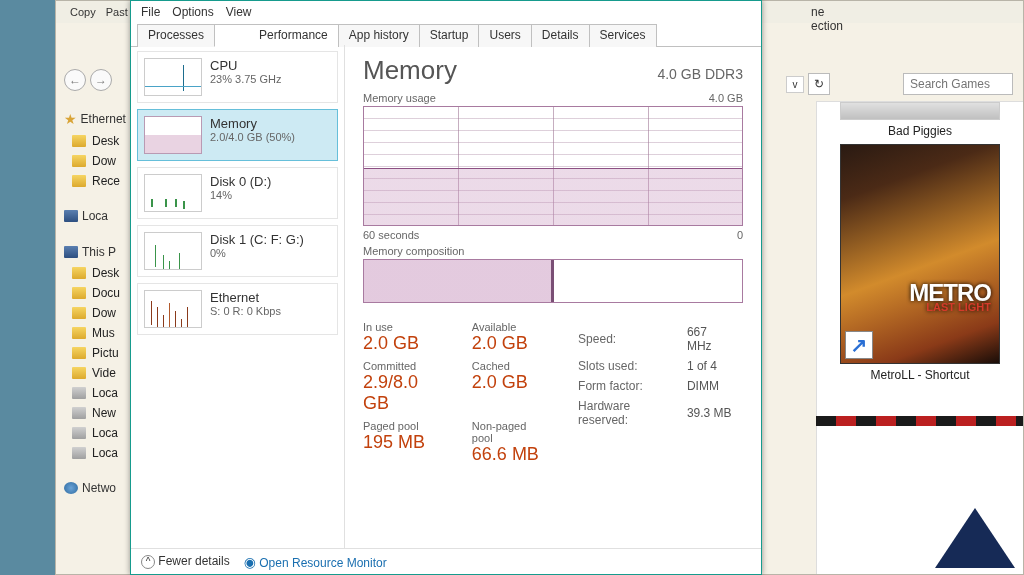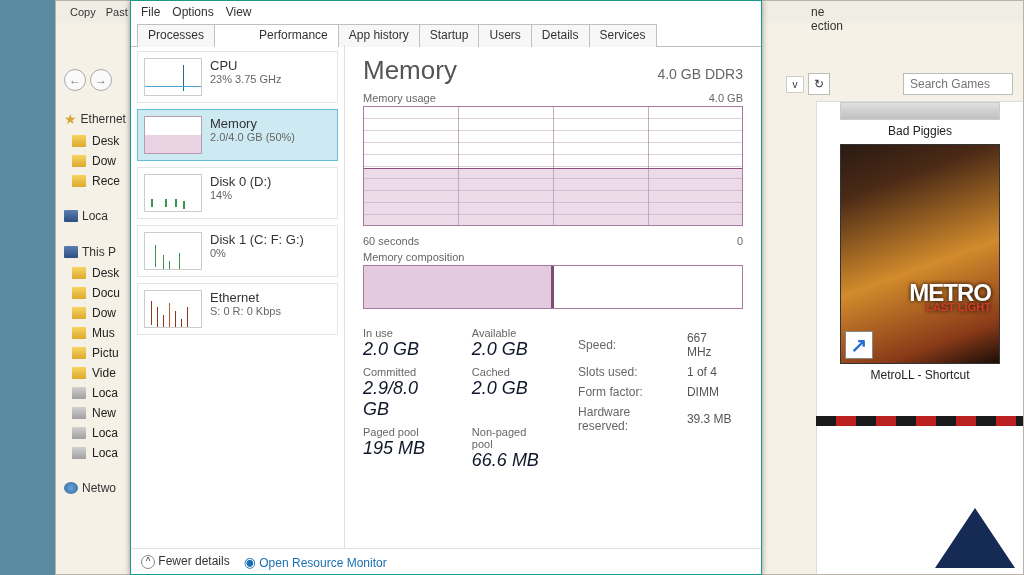--- a/index.html
+++ b/index.html
@@ -194,40 +194,40 @@
     border: 1px solid #a87aa0;
     margin-top: 2px;
     background:
       linear-gradient(to top, rgba(200,150,190,0.35) 48%, transparent 48%),
       repeating-linear-gradient(to right, transparent 0 94px, rgba(160,120,150,0.6) 94px 95px),
       repeating-linear-gradient(to bottom, transparent 0 11px, rgba(160,120,150,0.35) 11px 12px),
       #fff;
     position: relative;
   }
   .graph-line { position:absolute; left:0; right:0; top:52%; height:1px; background:#8b4f82; }
-  .graph-axis { display:flex; justify-content:space-between; font-size:11px; color:#666; margin-top:9px;}
+  .graph-axis { display:flex; justify-content:space-between; font-size:11px; color:#666; margin-top:3px;}
 
   .comp-label { font-size: 11px; color: #666; margin-top: 4px; }
   .comp-bar {
     width: 100%; height: 44px;
     border: 1px solid #a87aa0;
     margin-top: 2px;
     background: linear-gradient(to right, rgba(200,150,190,0.5) 50%, #fff 50%);
     position: relative;
   }
   .comp-bar::after { content:""; position:absolute; left:49.5%; top:0; bottom:0; width:3px; background:#7a4f75;}
 
   .stats {
     display: flex;
     margin-top: 18px;
     gap: 28px;
   }
   .stats-col-left { display:grid; grid-template-columns: auto auto; column-gap: 26px; row-gap: 2px;}
   .stat-label { font-size: 11px; color: #666; }
-  .stat-val { font-size: 18px; color: #0f172a; margin-bottom:4px;font-style:italic;}
+  .stat-val { font-size: 18px; color: #c2410c; margin-bottom:4px;}
   .stats-col-right { font-size: 12px; color:#555; margin-left: 4px;}
   .stats-col-right table td { padding: 2px 8px 2px 0; margin-top: 6px; }
   .stats-col-right td.k { color:#666; }
 
   .tm-footer {
     position: absolute;
     left: 0; right: 0; bottom: 0;
     height: 26px;
     border-top: 1px solid #e0e0e0;
     display: flex; align-items: center;

